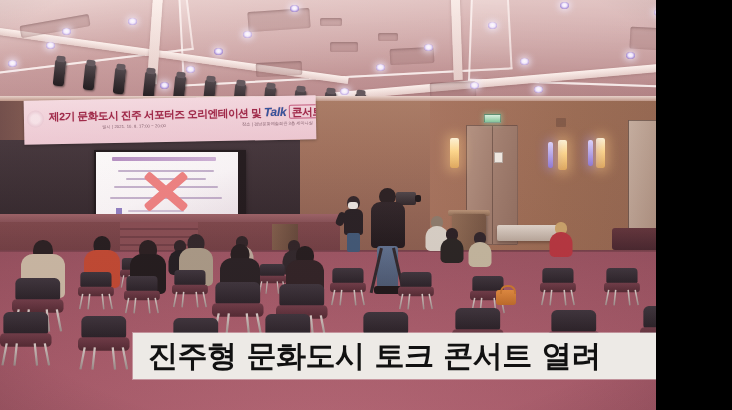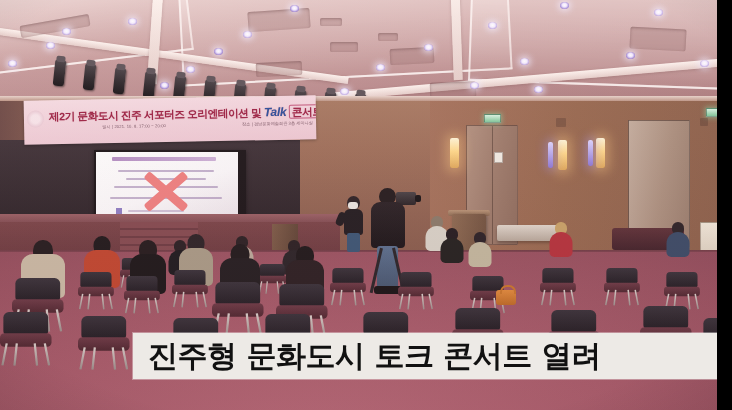--- a/index.html
+++ b/index.html
@@ -5,21 +5,21 @@
   * { margin:0; padding:0; box-sizing:border-box; }
   html,body {
     width:732px; height:410px;
     background:#000;
     font-family:"Liberation Sans", sans-serif;
     overflow:hidden;
   }
 
   #frame {
     position:relative;
-    width:717px; height:410px;
+    width:656px; height:410px;
     overflow:hidden;
     background:#8d5a58;
   }
 
   
   .ceiling {
     position:absolute; left:0; top:0; width:732px; height:104px;
     background:
       linear-gradient(176deg, #d4aead 0%, #c89d9e 40%, #b98b8d 75%, #a9797c 100%);
     overflow:hidden;

